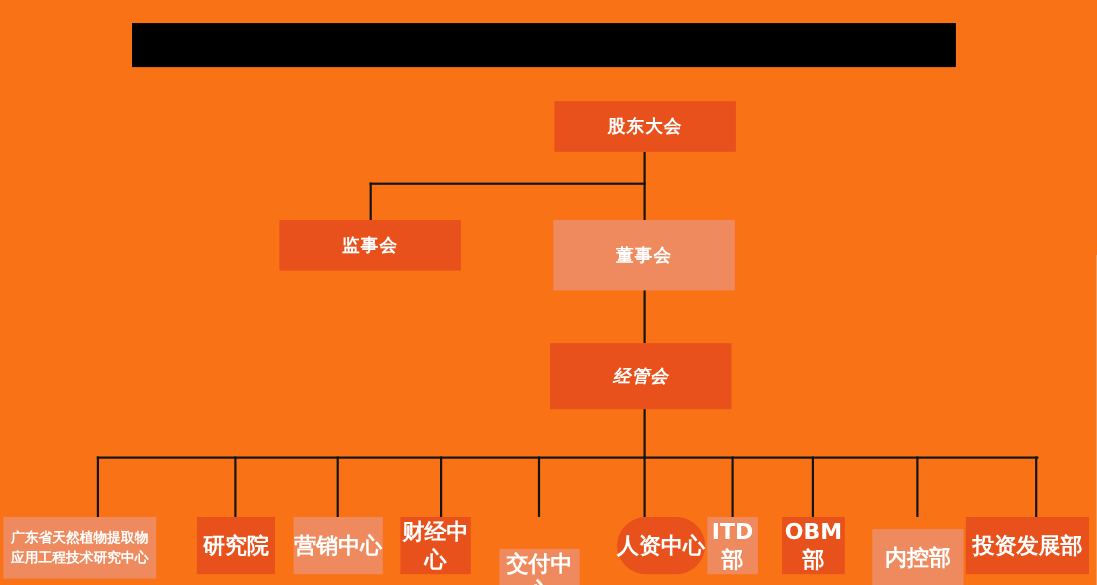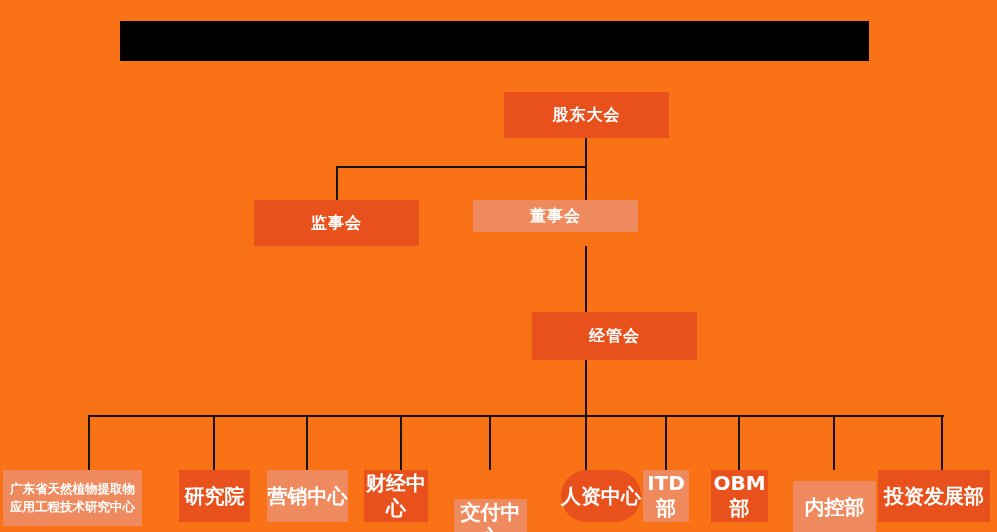--- a/index.html
+++ b/index.html
@@ -69,23 +69,23 @@
   <div class="line vline" style="left:489px; top:415px; height:55px;"></div>
   <div class="line vline" style="left:585px; top:415px; height:55px;"></div>
   <div class="line vline" style="left:665px; top:415px; height:55px;"></div>
   <div class="line vline" style="left:738px; top:415px; height:55px;"></div>
   <div class="line vline" style="left:833px; top:415px; height:55px;"></div>
   <div class="line vline" style="left:941px; top:415px; height:55px;"></div>
 
   <div class="node primary" style="left:504px; top:92px; width:165px; height:46px;">股东大会</div>
 
   <div class="node primary" style="left:254px; top:200px; width:165px; height:46px;">监事会</div>
-  <div class="node secondary" style="left:473px; top:200px; width:165px; height:32px;">董事会</div>
+  <div class="node secondary" style="left:503px; top:200px; width:165px; height:64px;">董事会</div>
 
-  <div class="node primary" style="left:532px; top:312px; width:165px; height:48px;">经管会</div>
+  <div class="node primary" style="left:500px; top:312px; width:165px; height:60px;font-style:italic;">经管会</div>
 
   <div class="node secondary dept dept-long" style="left:3px; width:139px; height:56px;">广东省天然植物提取物应用工程技术研究中心</div>
   <div class="node primary dept" style="left:179px; width:71px;">研究院</div>
   <div class="node secondary dept" style="left:267px; width:81px;">营销中心</div>
   <div class="node primary dept" style="left:364px; width:64px;">财经中心</div>
   <div class="node secondary dept" style="left:454px; width:73px;margin-top:29px;">交付中心</div>
   <div class="node primary dept" style="left:561px; width:80px;border-radius:26px;">人资中心</div>
   <div class="node secondary dept" style="left:643px; width:46px;">ITD部</div>
   <div class="node primary dept" style="left:711px; width:57px;">OBM部</div>
   <div class="node secondary dept" style="left:793px; width:83px;margin-top:11px;">内控部</div>

